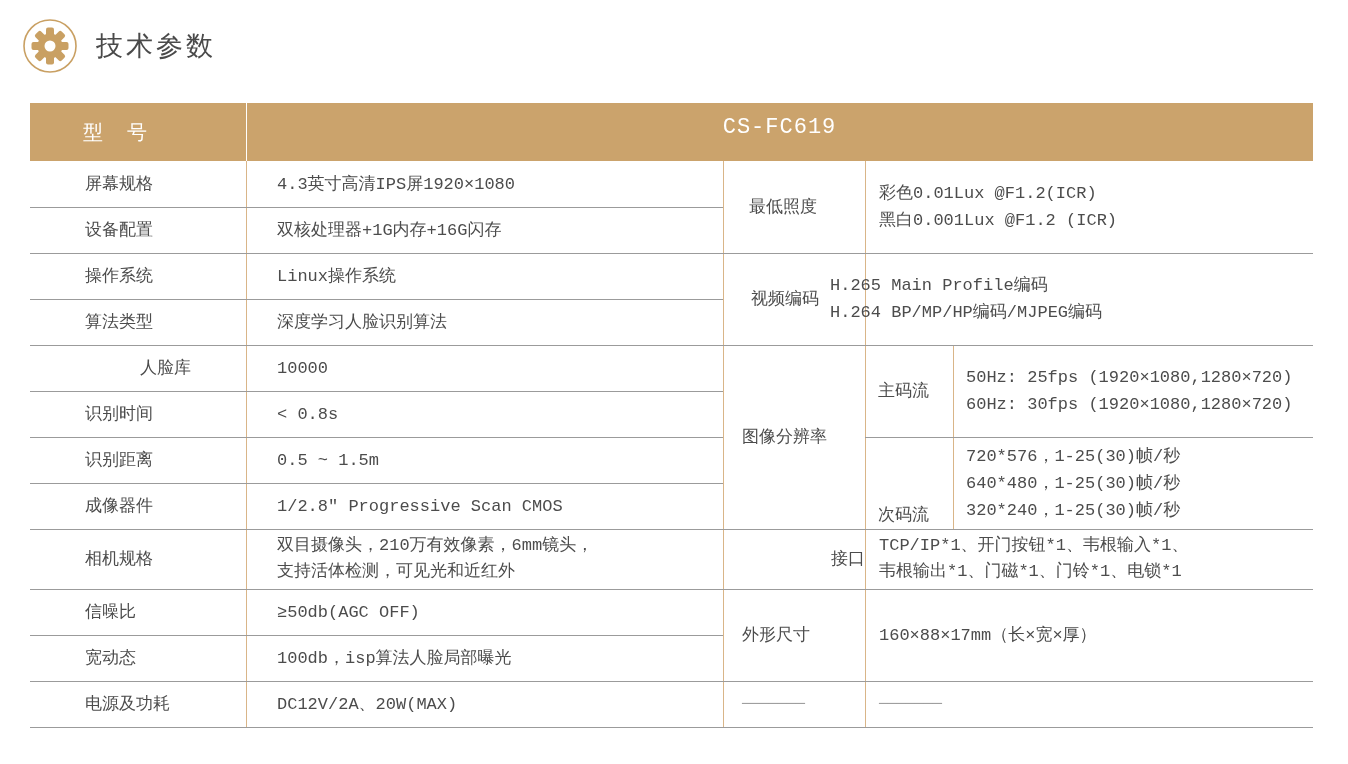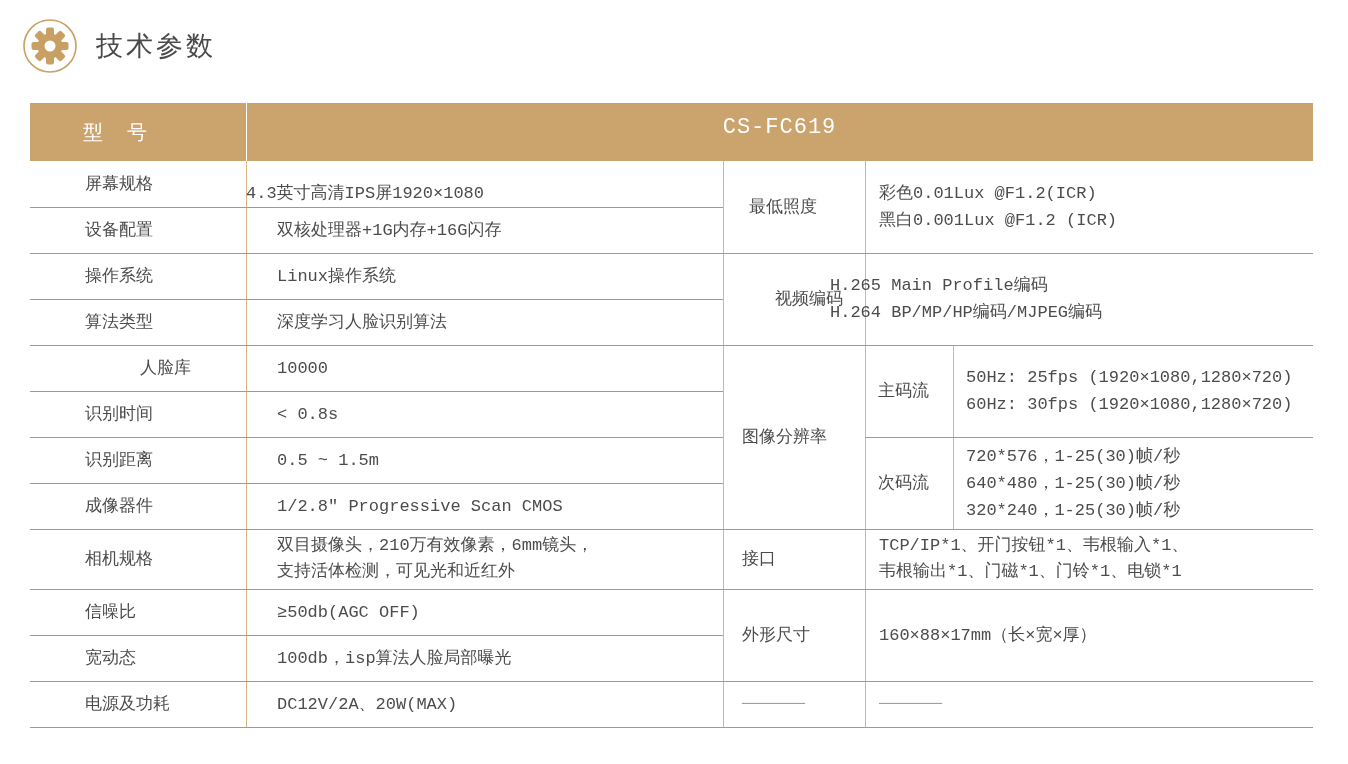--- a/index.html
+++ b/index.html
@@ -117,21 +117,21 @@
       <div class="cell" style="left:0;top:428px;width:216px;height:46px;padding-left:55px;">
           <span>信噪比</span>
         </div>
       <div class="cell" style="left:0;top:474px;width:216px;height:46px;padding-left:55px;">
           <span>宽动态</span>
         </div>
       <div class="cell" style="left:0;top:520px;width:216px;height:46px;padding-left:55px;">
           <span>电源及功耗</span>
         </div>
 
-      <div class="cell" style="left:216px;top:0;width:477px;height:46px;justify-content:flex-end;">
+      <div class="cell" style="left:216px;top:0;width:477px;height:46px;padding-left:31px;">
           <span>4.3英寸高清IPS屏1920×1080</span>
         </div>
       <div class="cell" style="left:216px;top:46px;width:477px;height:46px;padding-left:31px;">
           <span>双核处理器+1G内存+16G闪存</span>
         </div>
       <div class="cell" style="left:216px;top:92px;width:477px;height:46px;padding-left:31px;">
           <span>Linux操作系统</span>
         </div>
       <div class="cell" style="left:216px;top:138px;width:477px;height:46px;padding-left:31px;">
           <span>深度学习人脸识别算法</span>
@@ -163,48 +163,48 @@
         </div>
 
       <div class="cell" style="left:693px;top:0;width:142px;height:92px;padding-left:19px;margin-left:7px;">
           <span>最低照度</span>
         </div>
       <div class="cell" style="left:835px;top:0;width:448px;height:92px;padding-left:14px;">
         <span>彩色0.01Lux @F1.2(ICR)</span>
         <span>黑白0.001Lux @F1.2 (ICR)</span>
       </div>
 
-      <div class="cell" style="left:693px;top:92px;width:142px;height:92px;padding-left:28px;margin-left:24px;">
+      <div class="cell" style="left:693px;top:92px;width:142px;height:92px;padding-left:28px;">
           <span>视频编码</span>
         </div>
       <div class="cell" style="left:786px;top:92px;width:448px;height:92px;padding-left:14px;">
         <span>H.265 Main Profile编码</span>
         <span>H.264 BP/MP/HP编码/MJPEG编码</span>
       </div>
 
       <div class="cell" style="left:693px;top:184px;width:142px;height:184px;padding-left:19px;">
           <span>图像分辨率</span>
         </div>
       <div class="cell" style="left:835px;top:184px;width:88px;height:92px;padding-left:13px;">
           <span>主码流</span>
         </div>
       <div class="cell" style="left:923px;top:184px;width:360px;height:92px;padding-left:13px;">
         <span>50Hz: 25fps (1920×1080,1280×720)</span>
         <span>60Hz: 30fps (1920×1080,1280×720)</span>
       </div>
-      <div class="cell" style="left:835px;top:276px;width:88px;height:92px;padding-left:13px;">
+      <div class="cell" style="left:835px;top:276px;width:88px;height:92px;padding-left:13px;justify-content:flex-end;">
           <span>次码流</span>
         </div>
       <div class="cell" style="left:923px;top:276px;width:360px;height:92px;padding-left:13px;">
         <span>720*576，1-25(30)帧/秒</span>
         <span>640*480，1-25(30)帧/秒</span>
         <span>320*240，1-25(30)帧/秒</span>
       </div>
 
-      <div class="cell" style="left:693px;top:368px;width:142px;height:60px;padding-left:19px;">
+      <div class="cell" style="left:693px;top:368px;width:142px;height:60px;padding-left:19px;text-align:right;">
           <span>接口</span>
         </div>
       <div class="cell tight" style="left:835px;top:368px;width:448px;height:60px;padding-left:14px;">
         <span>TCP/IP*1、开门按钮*1、韦根输入*1、</span>
         <span>韦根输出*1、门磁*1、门铃*1、电锁*1</span>
       </div>
 
       <div class="cell" style="left:693px;top:428px;width:142px;height:92px;padding-left:19px;">
           <span>外形尺寸</span>
         </div>

